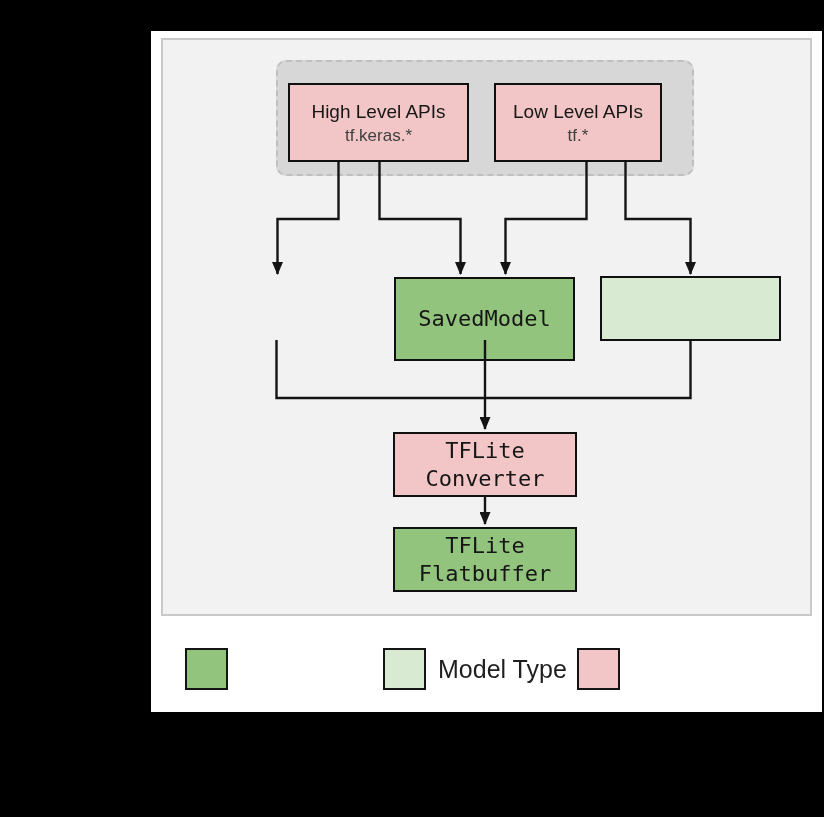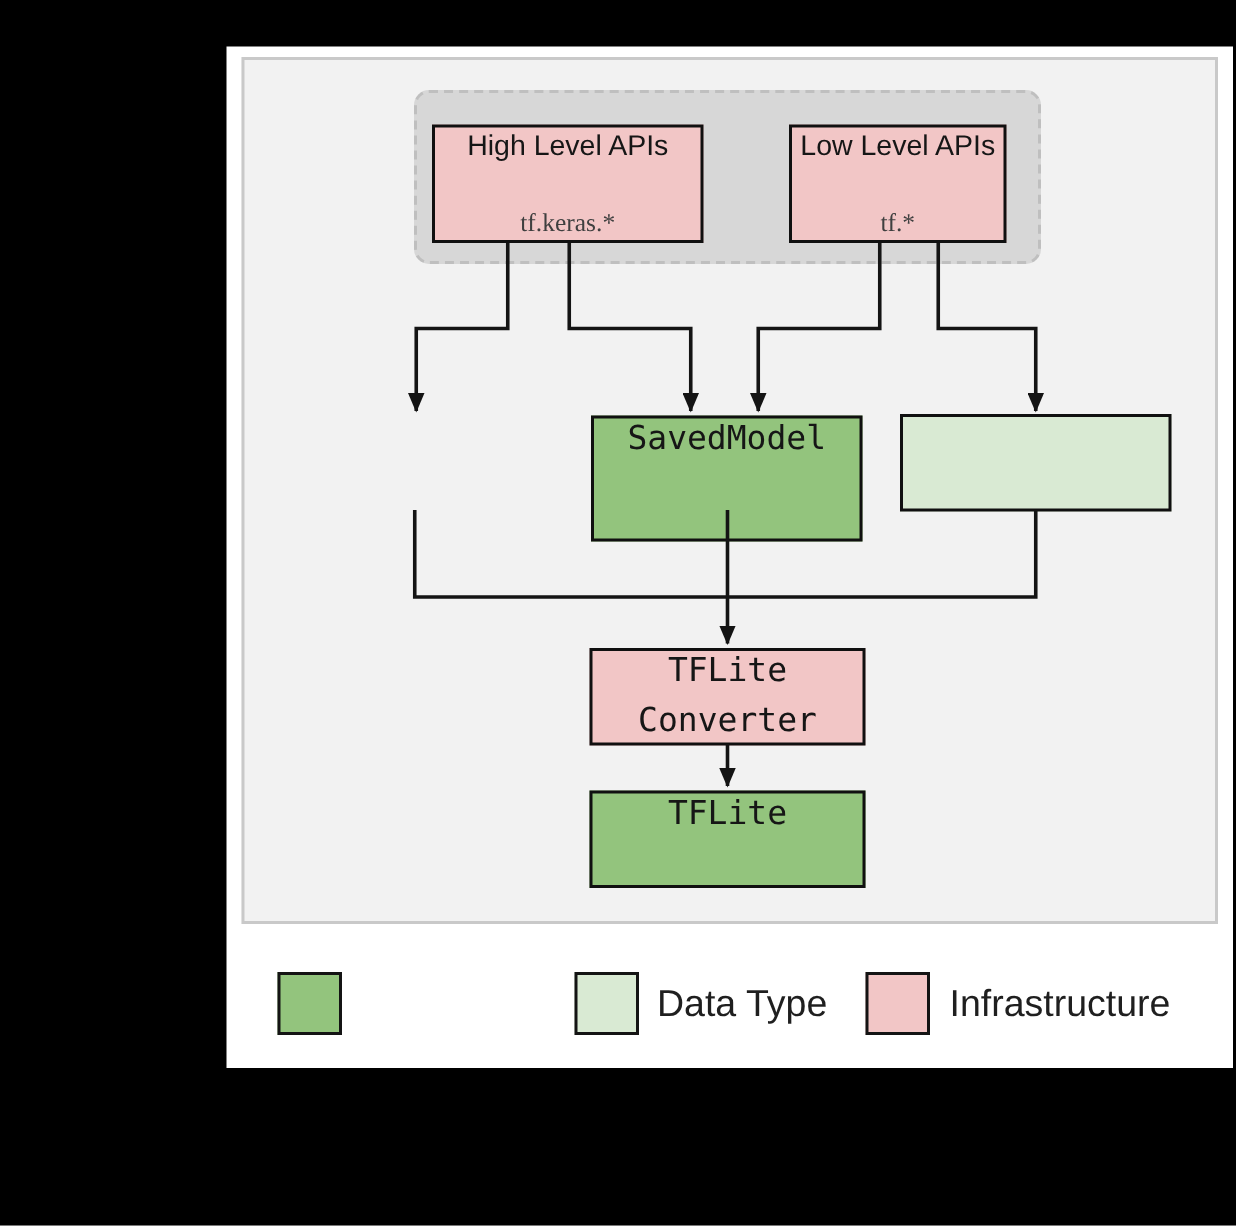--- a/index.html
+++ b/index.html
@@ -25,43 +25,43 @@
     position:absolute;left:276px;top:60px;width:414px;height:112px;
     background:var(--group-bg,#d7d7d7);
     border:2.5px dashed var(--group-border,#bfbfbf);
     border-radius:10px;
   }
 
   .node{
     position:absolute;
     border:2.5px solid #101010;
     display:flex;flex-direction:column;
-    align-items:center;justify-content:space-between;
+    align-items:center;justify-content:center;
     text-align:center;
     box-sizing:border-box;
     color:var(--text,#161616);
   }
   .node .title{
     font-family:"Liberation Sans", sans-serif;
     font-size:19px;line-height:25px;color:var(--text,#161616);
   }
   .node .code{
-    font-family:Liberation Serif, serif;
+    font-family:Liberation Sans, sans-serif;
     font-size:17px;line-height:23px;color:var(--code-text,#3f3f3f);
   }
   .node .mono{
     font-family:"DejaVu Sans Mono", monospace;
     font-size:22px;line-height:28px;color:var(--text,#161616);
   }
   .pink{background:var(--pink,#f2c7c7);}
   .green{background:var(--green,#93c47d);}
   .light-green{background:var(--light-green,#d9ead3);}
 
   #node-high-level{left:288px;top:83px;width:181px;height:79px;}
-  #node-low-level{left:494px;top:83px;width:145px;height:79px;margin-left:32px;}
+  #node-low-level{left:494px;top:83px;width:168px;height:79px;}
   #node-keras{left:186px;top:277px;width:181px;height:64px;}
   #node-saved{left:394px;top:277px;width:181px;height:84px;}
   #node-concrete{left:600px;top:276px;width:181px;height:65px;}
   #node-converter{left:393px;top:432px;width:184px;height:65px;}
   #node-flatbuffer{left:393px;top:527px;width:184px;height:65px;}
 
   .connectors{
     position:absolute;left:0;top:0;width:824px;height:817px;
     pointer-events:none;
   }
@@ -116,20 +116,21 @@
   <div class="node light-green" id="node-concrete">
   </div>
 
   <div class="node pink" id="node-converter">
     <div class="mono">TFLite</div>
     <div class="mono">Converter</div>
   </div>
 
   <div class="node green" id="node-flatbuffer">
     <div class="mono">TFLite</div>
+    <div class="mono">Flatbuffer</div>
   </div>
 
   <svg class="connectors" viewBox="0 0 824 817">
     <defs>
       <marker id="arrow" viewBox="0 0 13 11" markerWidth="13" markerHeight="11" refX="12" refY="5.5" orient="auto" markerUnits="userSpaceOnUse">
         <path class="arrowhead" d="M0,0 L13,5.5 L0,11 z"></path>
       </marker>
     </defs>
 
     <path d="M338.5,162 V219 H277.5 V274" marker-end="url(#arrow)"></path>
@@ -144,19 +145,18 @@
 
     <path d="M485,340 V429" marker-end="url(#arrow)"></path>
 
     <path d="M485,496 V524" marker-end="url(#arrow)"></path>
   </svg>
 
   <div class="legend">
     <div class="legend-swatch" id="swatch-0" style="background: rgb(147, 196, 125);"></div>
 
     <div class="legend-swatch" id="swatch-1" style="background: rgb(217, 234, 211);"></div>
-    <div class="legend-label" id="label-1">Data Type</div>
+    <div class="legend-label" id="label-1">Model Type</div>
 
     <div class="legend-swatch" id="swatch-2" style="background: rgb(242, 198, 198);"></div>
-    <div class="legend-label" id="label-2">Infrastructure</div>
   </div>
 
 </div>
 
 </body></html>

